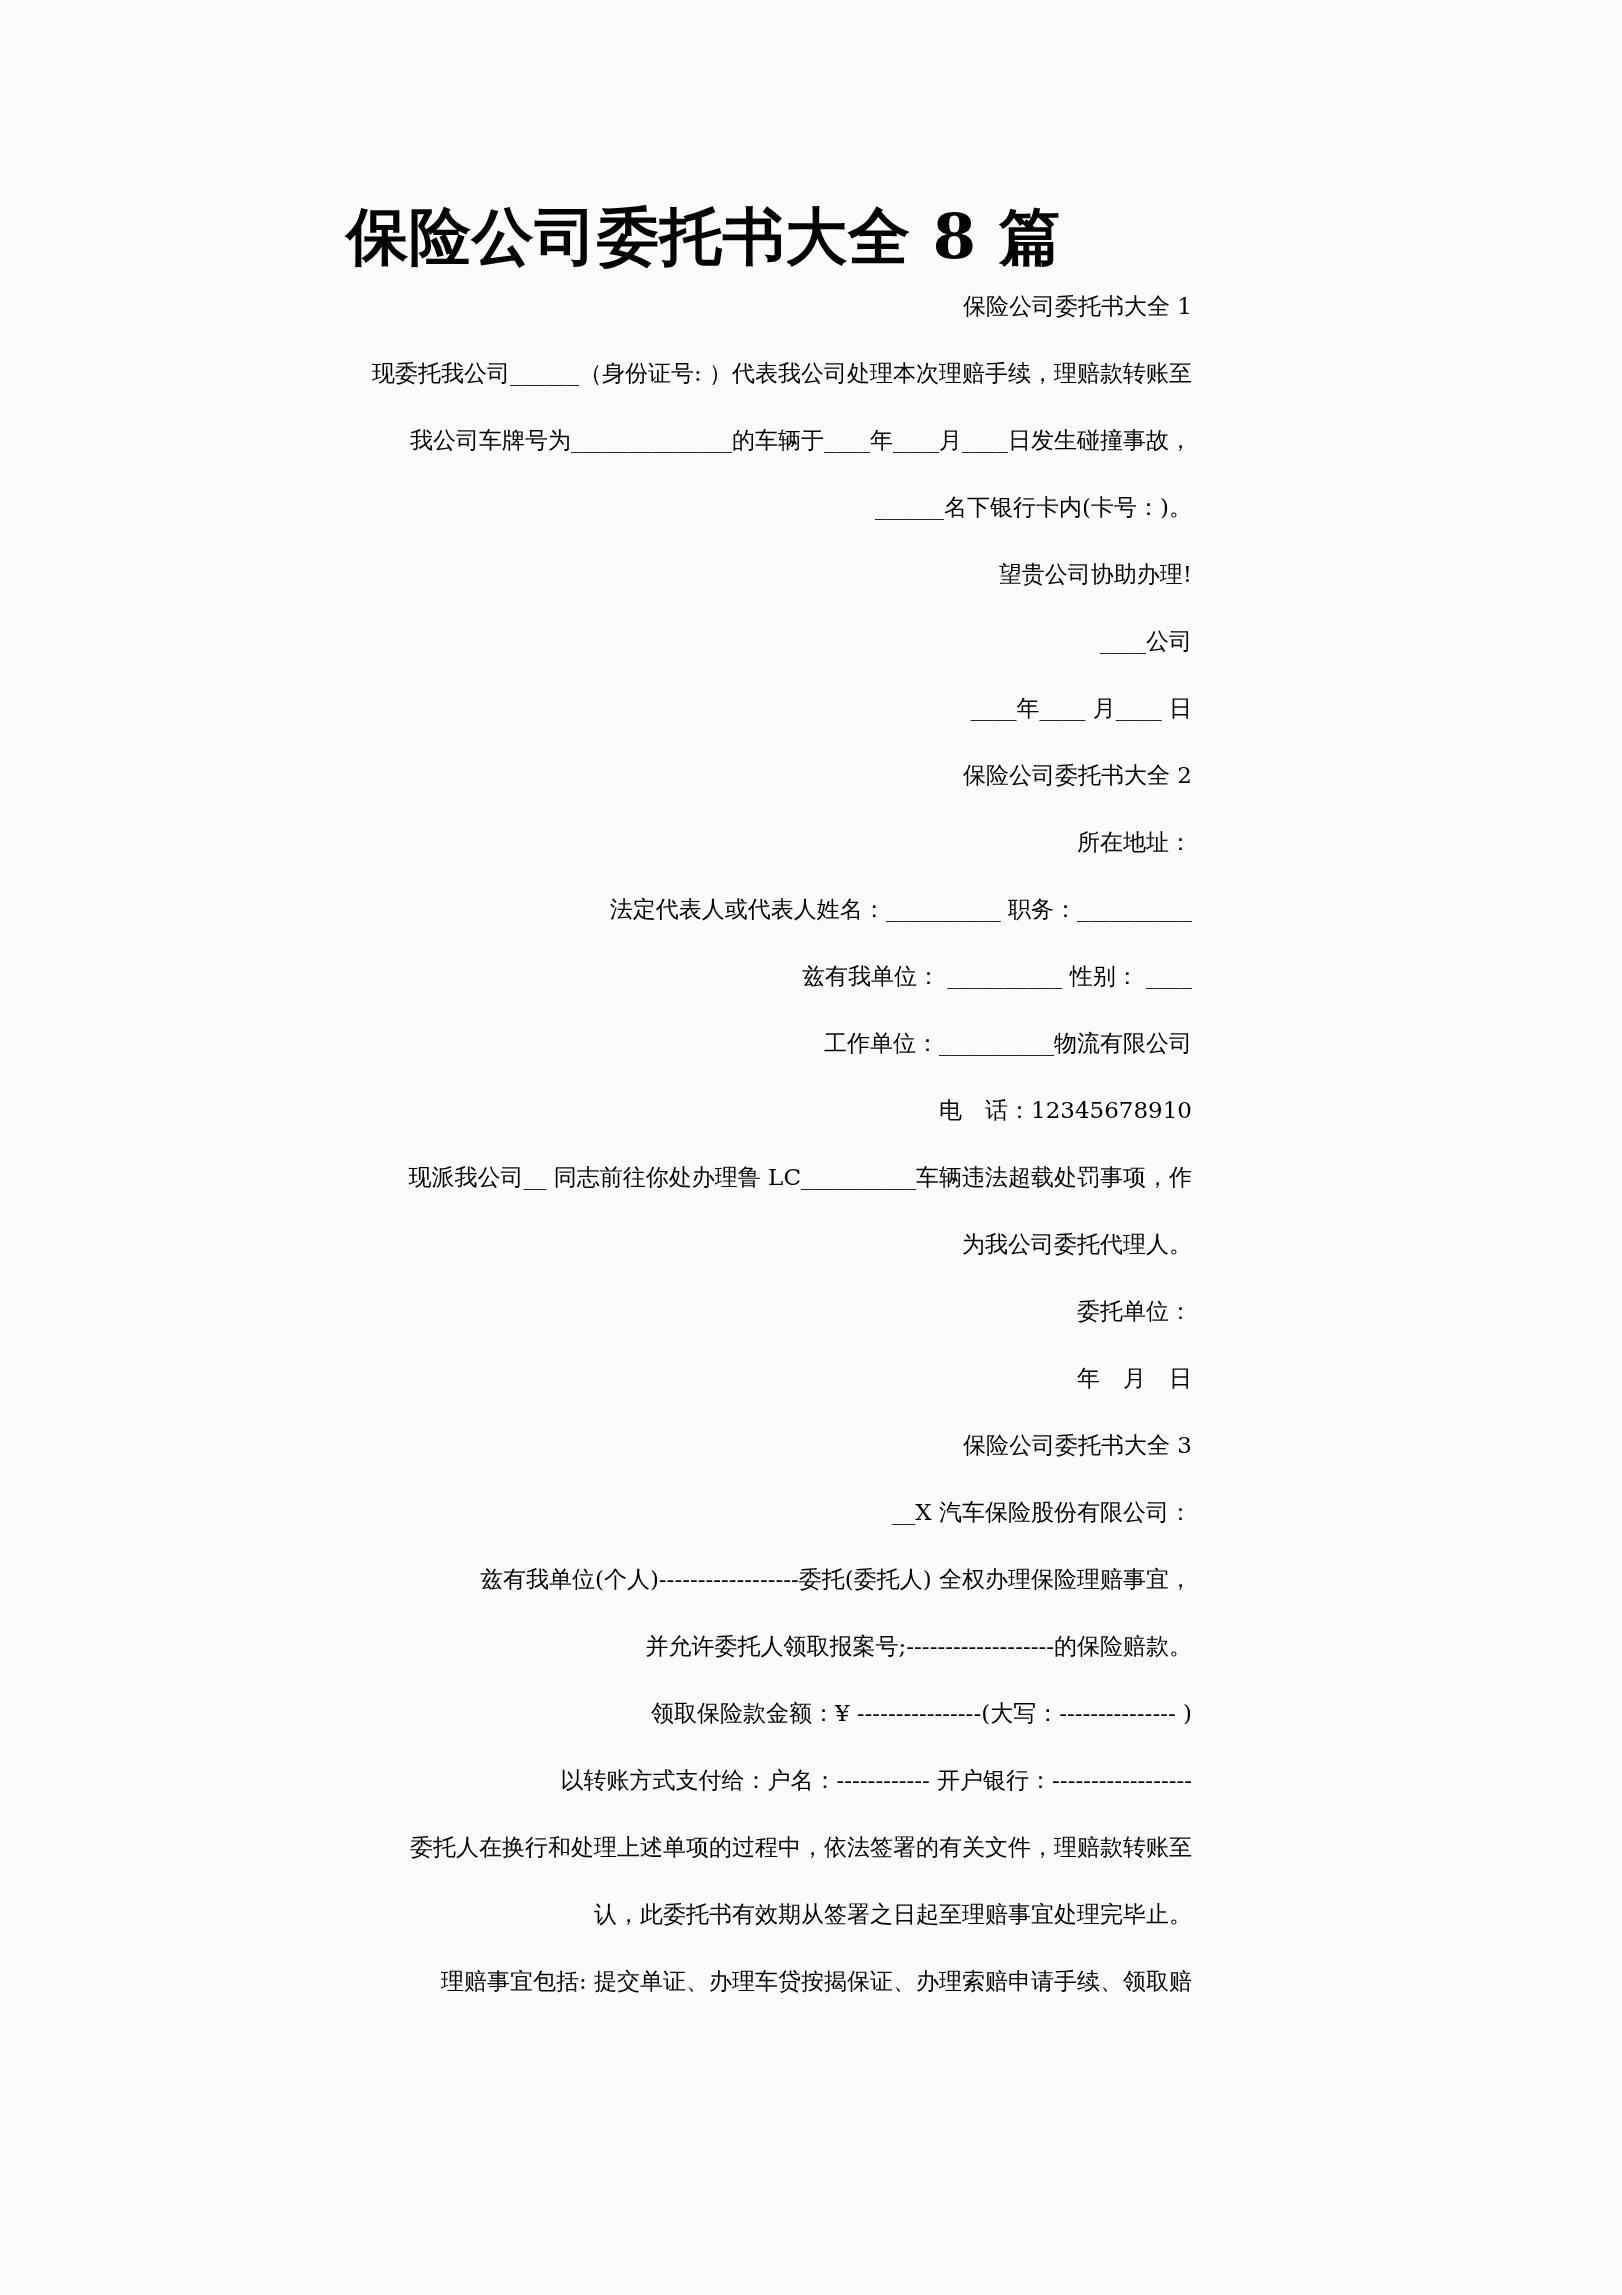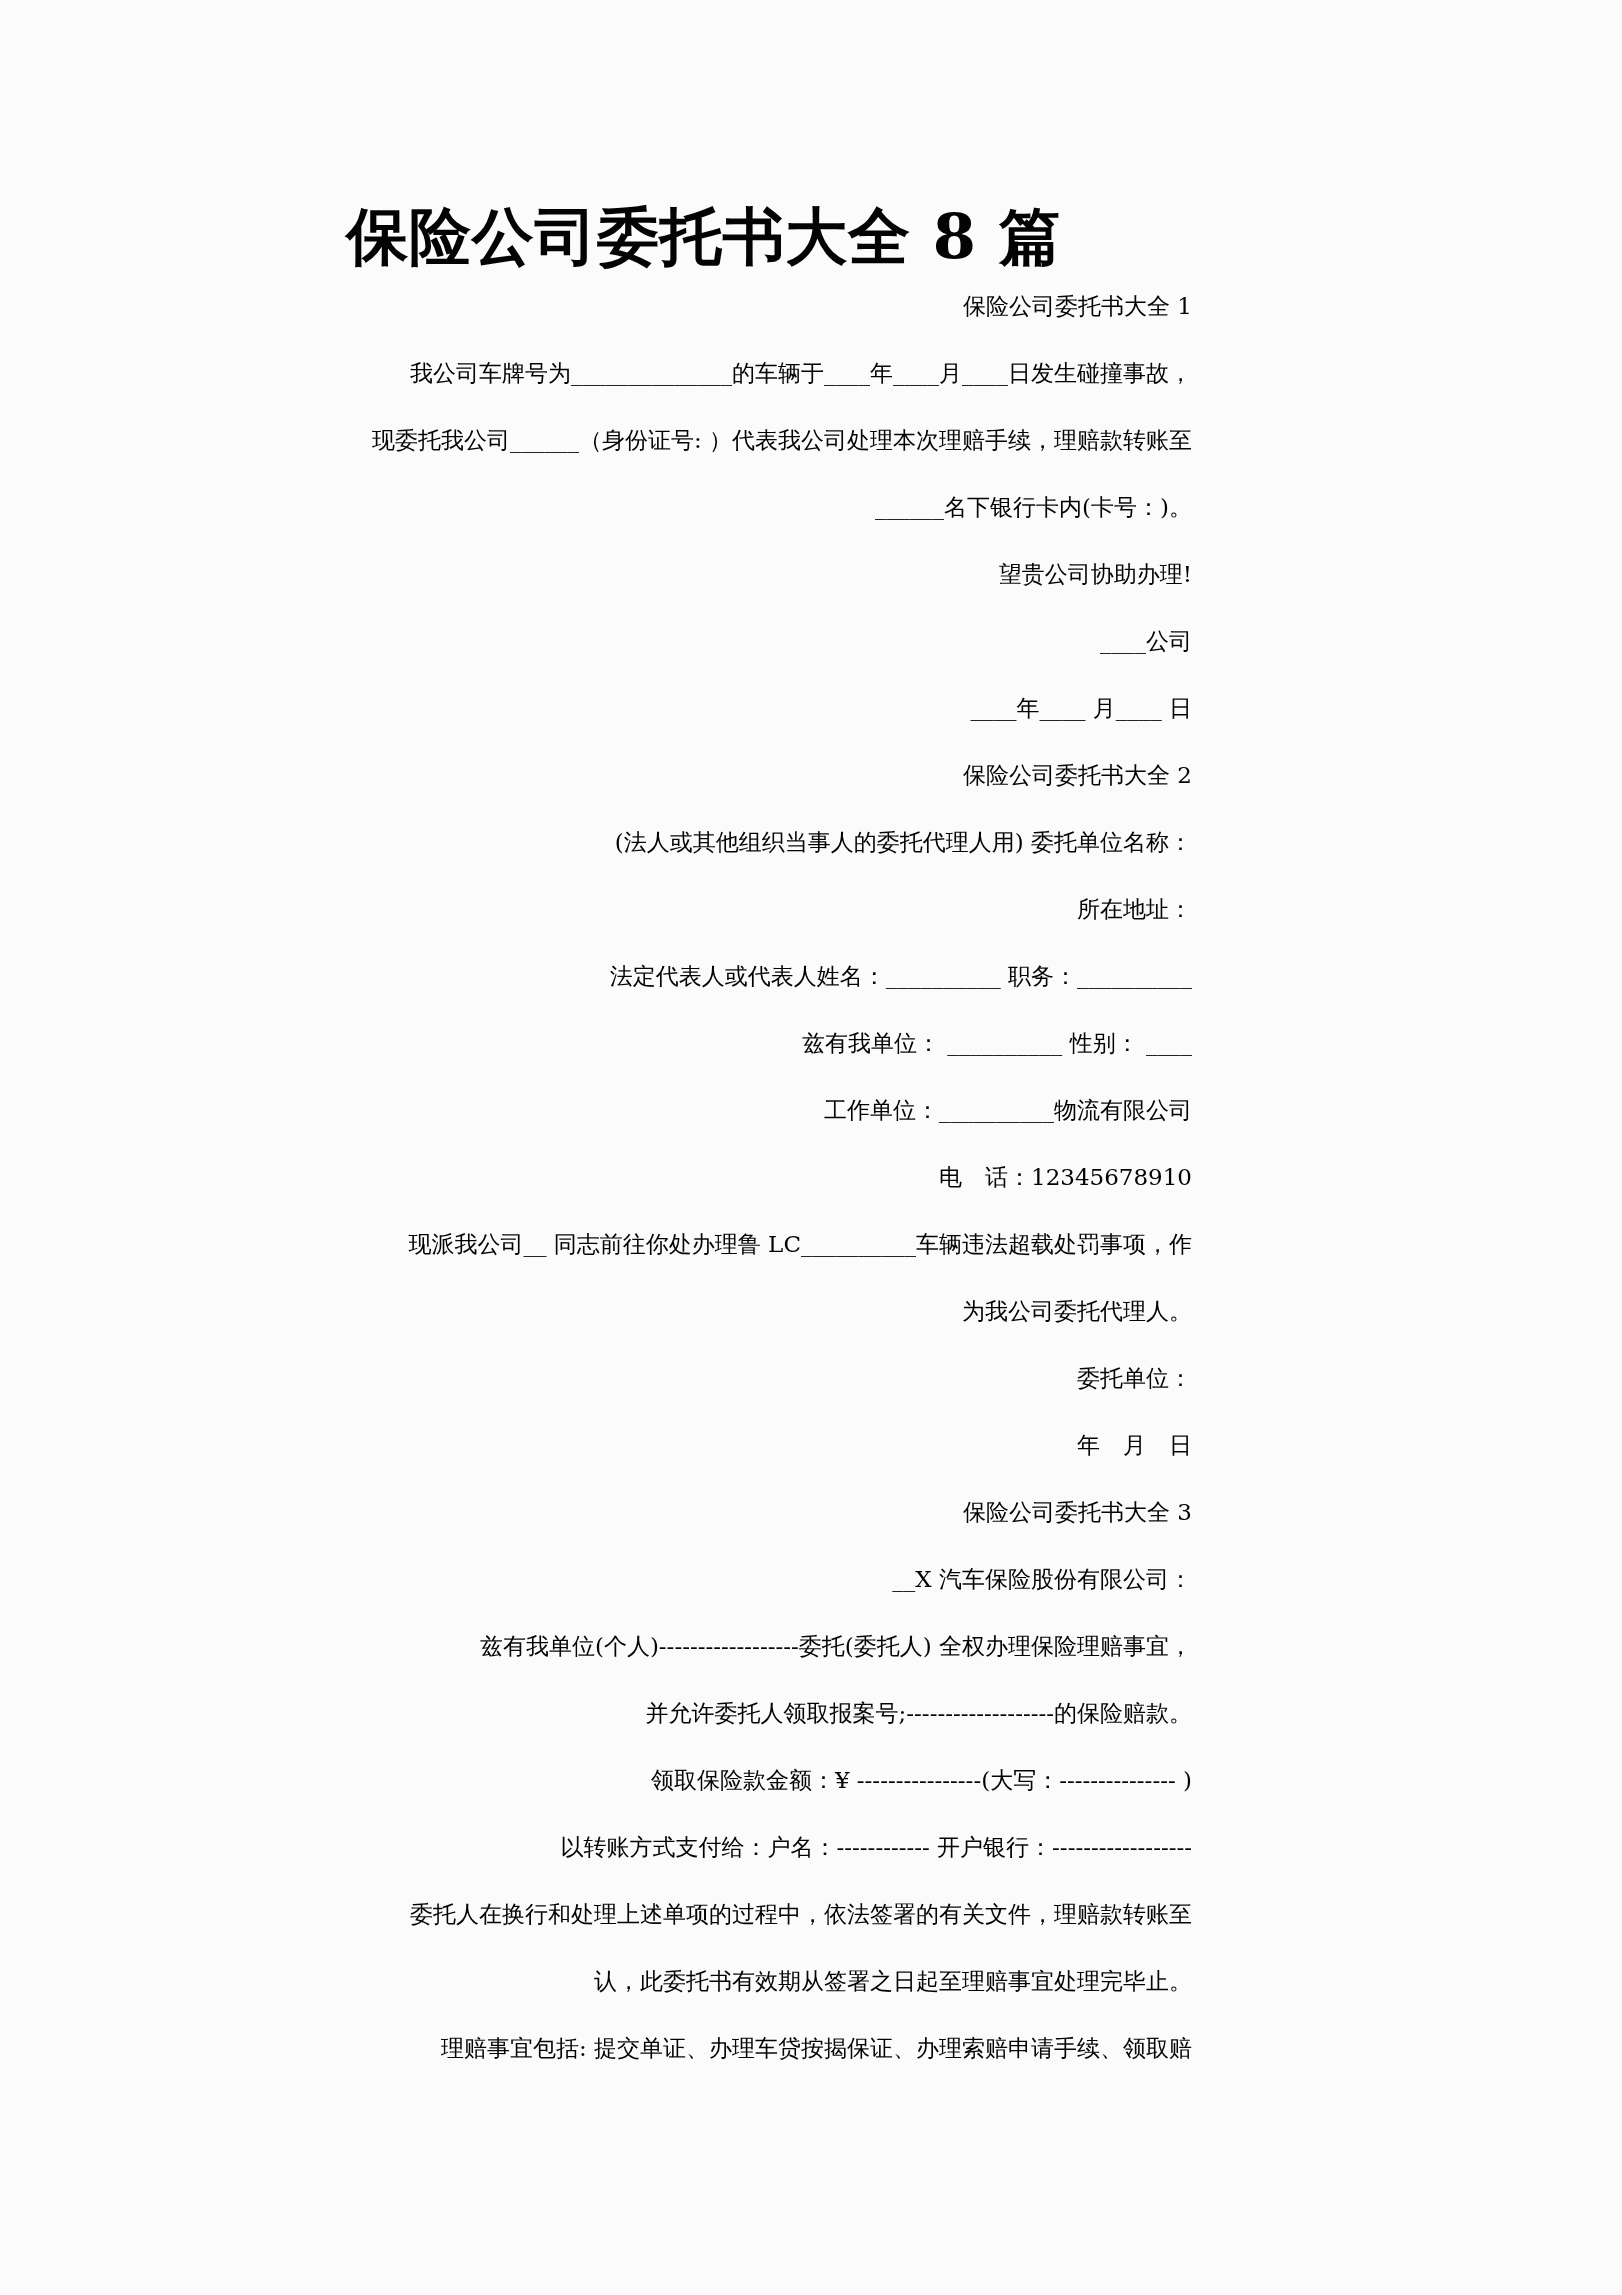--- a/index.html
+++ b/index.html
@@ -41,28 +41,27 @@
     text-indent: 63px;
   }
 </style>
 </head>
 <body>
 
 <div class="page">
   <h1 class="title">保险公司委托书大全 8 篇</h1>
   <div class="body-text">
       <div class="line indent">保险公司委托书大全 1</div>
+      <div class="line">现委托我公司______（身份证号: ）代表我公司处理本次理赔手续，理赔款转账至</div>
       <div class="line indent">我公司车牌号为______________的车辆于____年____月____日发生碰撞事故，</div>
-      <div class="line">现委托我公司______（身份证号: ）代表我公司处理本次理赔手续，理赔款转账至</div>
       <div class="line">______名下银行卡内(卡号：)。</div>
       <div class="line indent">望贵公司协助办理!</div>
       <div class="line indent">____公司</div>
       <div class="line indent">____年____ 月____ 日</div>
       <div class="line indent">保险公司委托书大全 2</div>
-      <div class="line indent">(法人或其他组织当事人的委托代理人用) 委托单位名称：</div>
       <div class="line indent">所在地址：</div>
       <div class="line indent">法定代表人或代表人姓名：__________ 职务：__________</div>
       <div class="line indent">兹有我单位： __________ 性别： ____</div>
       <div class="line indent">工作单位：__________物流有限公司</div>
       <div class="line indent">电　话：12345678910</div>
       <div class="line indent">现派我公司__ 同志前往你处办理鲁 LC__________车辆违法超载处罚事项，作</div>
       <div class="line">为我公司委托代理人。</div>
       <div class="line indent">委托单位：</div>
       <div class="line indent">年　月　日</div>
       <div class="line indent">保险公司委托书大全 3</div>

